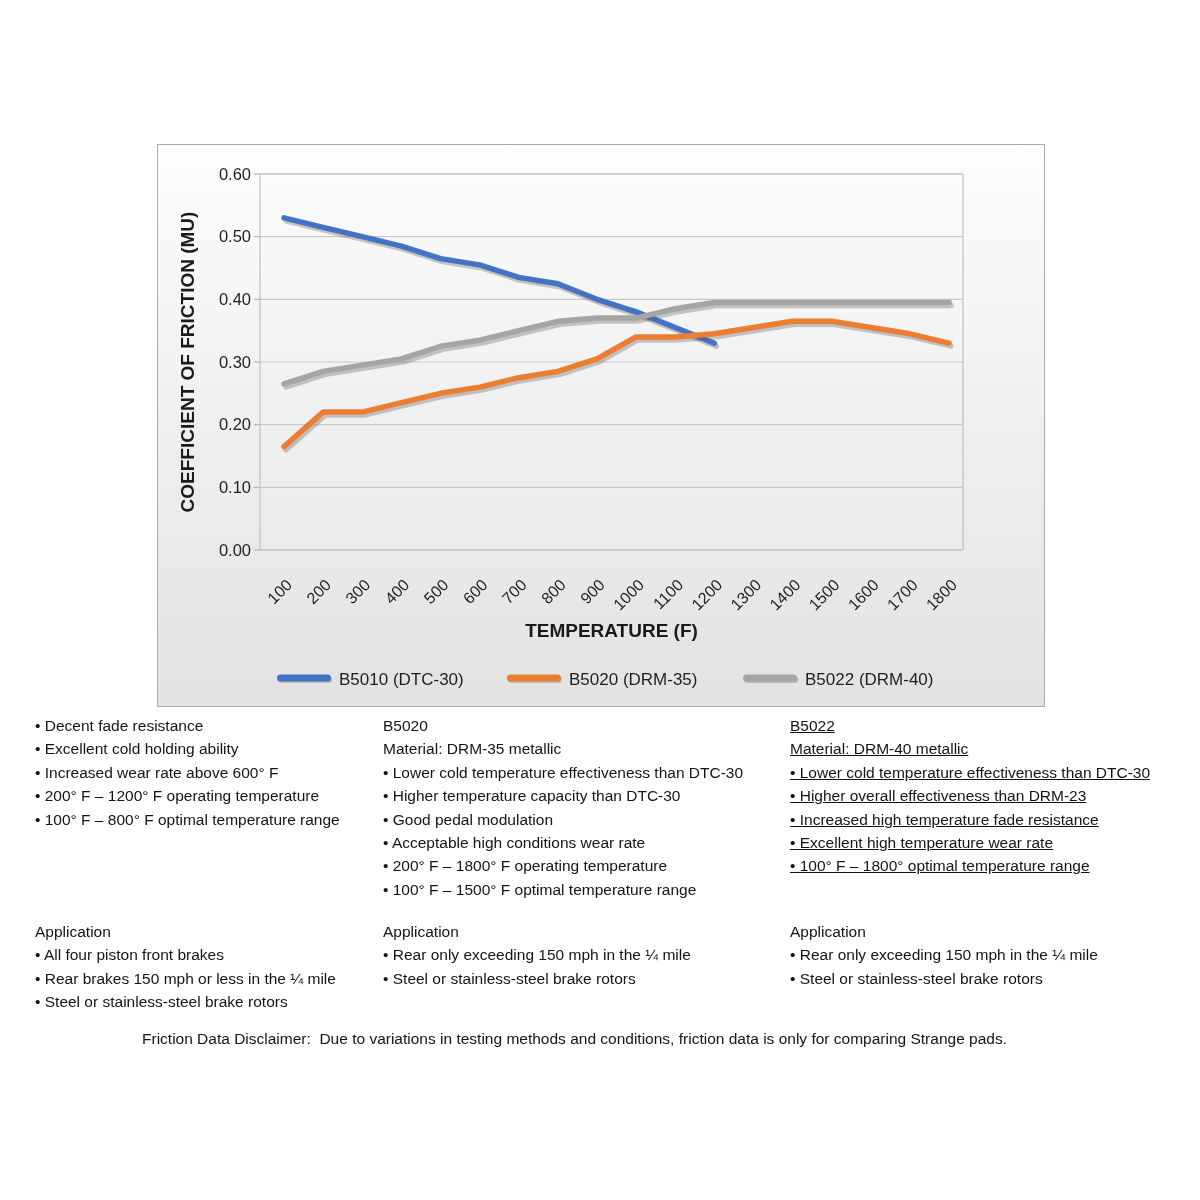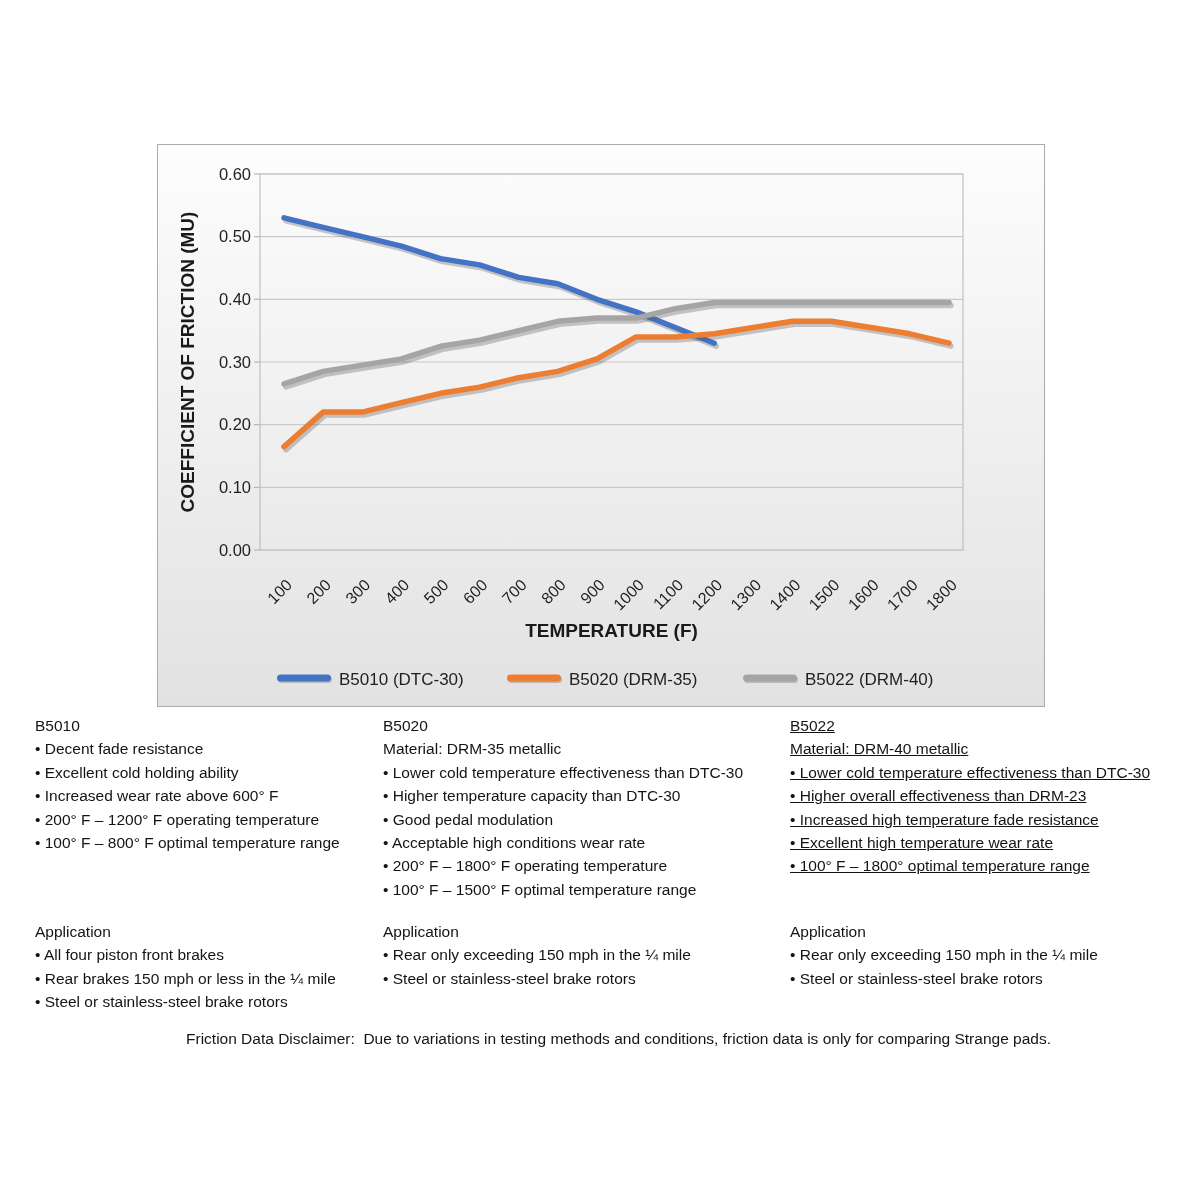--- a/index.html
+++ b/index.html
@@ -20,21 +20,21 @@
   .pad-col {
     position:absolute; top:714px; width:405px; height:330px;
     font-size:15.5px; line-height:23.4px; white-space:nowrap;
   }
   .pad-col-0 { left:35px; }
   .pad-col-1 { left:383px; }
   .pad-col-2 { left:790px;text-decoration:underline; }
   .pad-application { position:absolute; left:0; top:206px; }
   .disclaimer {
     position:absolute; left:142px; top:1030px;
-    font-size:15.5px; white-space:pre-wrap;margin-left:44px;
+    font-size:15.5px; white-space:pre-wrap;
   }
 </style>
 </head>
 <body>
 
 <div class="chart-panel">
   <svg id="chart-svg" width="886" height="561" viewBox="0 0 886 561">
       <defs>
         <linearGradient id="panelGrad" x1="0" y1="0" x2="0" y2="1">
           <stop offset="0%" stop-color="#fdfdfd"></stop>
@@ -123,21 +123,20 @@
           <rect x="586" y="531" width="54" height="7" rx="3.5" fill="rgba(90,90,90,0.3)"></rect>
           <rect x="585" y="529.5" width="54" height="7" rx="3.5" fill="#A5A5A5"></rect>
           <text x="647" y="539.5" font-size="17" fill="#1f1f1f">B5022 (DRM-40)</text>
         </g>
       </g>
     </svg>
 </div>
 
 <div id="pads-row">
   <div class="pad-col pad-col-0">
-    <div class="pad-id">B5010</div>
     <div class="pad-features">
         <div>• Decent fade resistance</div>
         <div>• Excellent cold holding ability</div>
         <div>• Increased wear rate above 600° F</div>
         <div>• 200° F – 1200° F operating temperature</div>
         <div>• 100° F – 800° F optimal temperature range</div>
       </div>
     <div class="pad-application">
       <div class="pad-app-title">Application</div>
       <div class="pad-apps">

